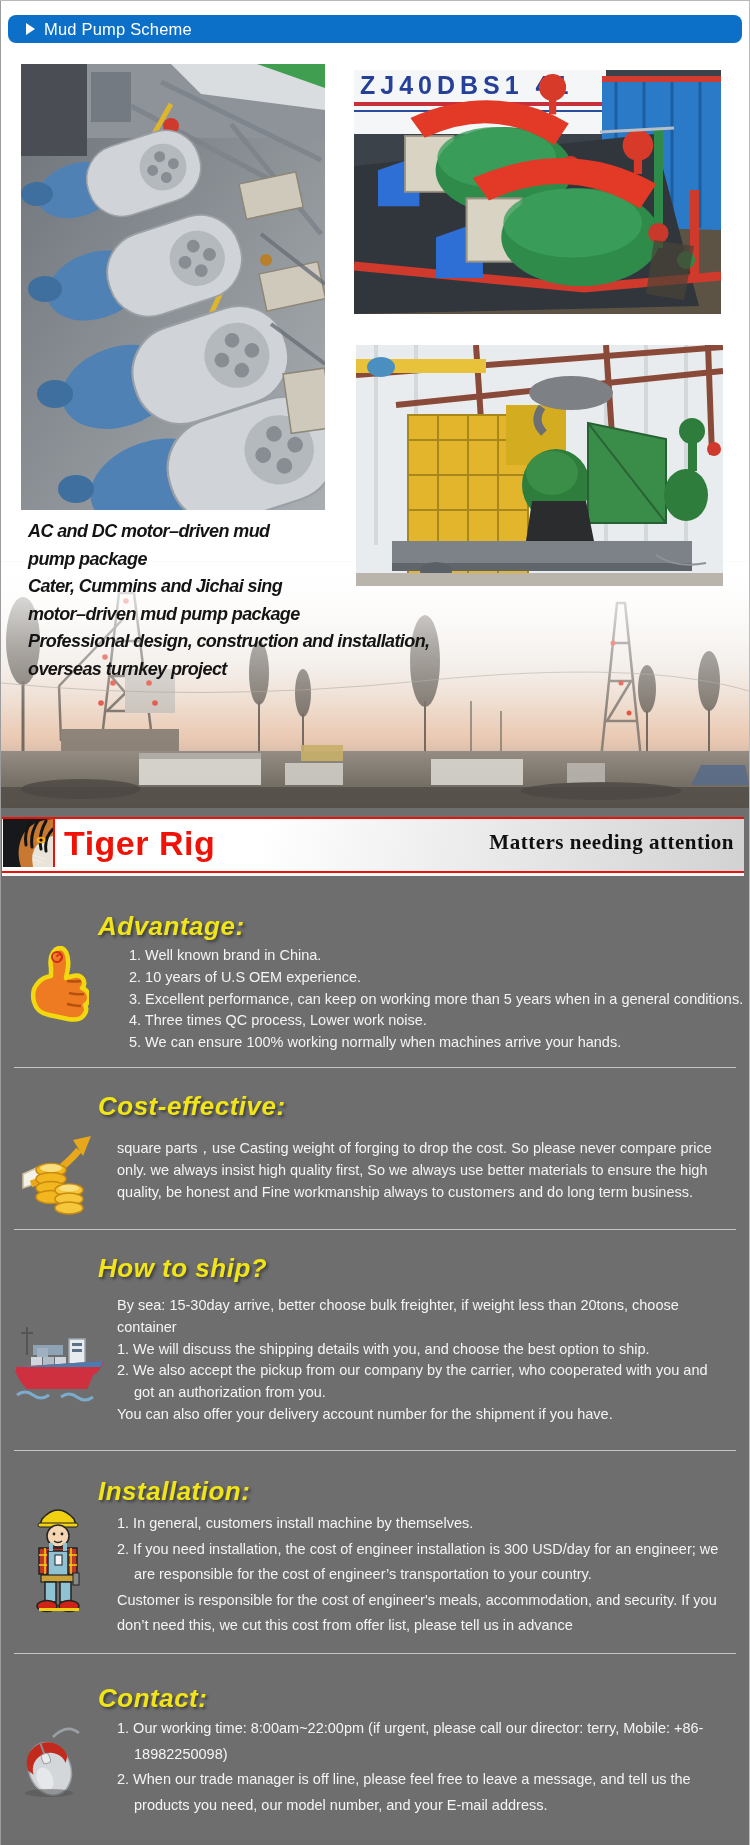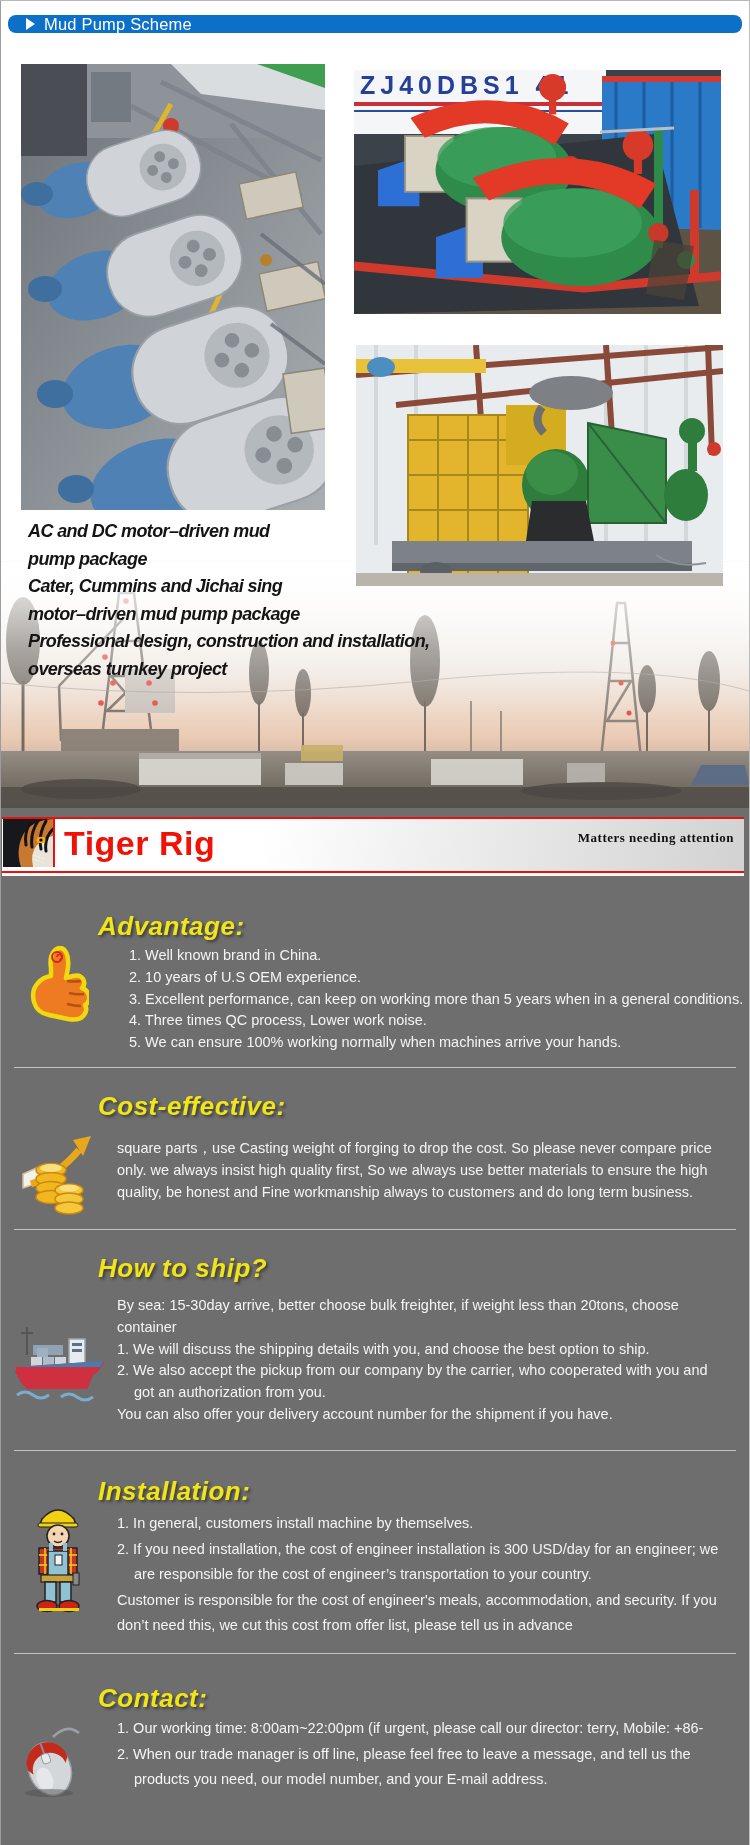--- a/index.html
+++ b/index.html
@@ -2,21 +2,21 @@
 <html><head>
 <meta charset="utf-8">
 <style>
   html,body{margin:0;padding:0;background:#fff;}
   .page{position:relative;width:750px;height:1845px;background:#fff;overflow:hidden;
         font-family:"Liberation Sans",sans-serif;border-top:1px solid #b9b9b9;box-sizing:border-box;}
   .page:before{content:"";position:absolute;left:0;top:0;bottom:0;width:1px;background:#9c9c9c;z-index:50;}
   .page:after{content:"";position:absolute;right:0;top:0;bottom:0;width:1px;background:#bcbcbc;z-index:50;}
 
   
-  .header-bar{position:absolute;left:8px;top:14px;width:734px;height:18px;border-radius:8px;
+  .header-bar{position:absolute;left:8px;top:14px;width:734px;height:28px;border-radius:8px;
               background:#0c70c8;display:flex;align-items:center;z-index:5;}
   .play-tri{width:0;height:0;border-left:9px solid #fff;border-top:6px solid transparent;
             border-bottom:6px solid transparent;margin-left:18px;}
   .header-title{color:#fff;font-size:16.5px;margin-left:9px;letter-spacing:.2px;}
 
   
   .photo{position:absolute;z-index:2;}
   .photo svg{display:block;width:100%;height:100%;}
   .photo-left{left:21px;top:63px;width:304px;height:446px;}
   .photo-rt{left:354px;top:69px;width:367px;height:244px;}
@@ -34,21 +34,21 @@
   .gray-area{position:absolute;left:1px;top:807px;width:748px;height:1038px;background:#6e6e6e;z-index:4;}
 
   
   .banner{position:absolute;left:1px;top:9px;width:742px;height:52px;
           background:linear-gradient(100deg,#ffffff 35%,#ececec 62%,#d2d2d2 100%);
           border-top:2px solid #e8120c;border-bottom:2px solid #e8120c;box-shadow:0 3px 0 rgba(255,255,255,.95);}
   .tiger{position:absolute;left:1px;top:0;width:50px;height:48px;border-right:2px solid #e8120c;}
   .tiger svg{display:block;width:100%;height:100%;}
   .brand-name{position:absolute;left:62px;top:5px;font-size:34px;font-weight:800;color:#ee1207;letter-spacing:.5px;}
   .brand-right{position:absolute;right:10px;top:11px;font-family:"Liberation Serif",serif;
-               font-weight:700;font-size:13px;color:#101010;letter-spacing:.5px;margin-left:31px;}
+               font-weight:700;font-size:21px;color:#101010;letter-spacing:.5px;margin-left:31px;}
 
   
   .sec-heading{position:absolute;left:97px;font-size:26px;font-weight:800;font-style:italic;
                color:#f2e517;letter-spacing:.5px;text-shadow:2px 2px 3px rgba(35,35,35,.65);}
   .sec-icon{position:absolute;}
   .sec-icon svg{display:block;width:100%;height:100%;}
   .lines{position:absolute;left:116px;width:628px;color:#f4f4f4;font-size:14.5px;white-space:nowrap;}
   .lines div{white-space:nowrap;}
   .lh22 div{line-height:21.8px;}
   .lh26 div{line-height:25.6px;}
@@ -505,18 +505,19 @@
           <path d="M9,40 a21,21 0 0 1 42,0 l-4,6 a17,16 0 0 0 -34,0 z" fill="#c32a1e"></path>
           <line x1="30" y1="19" x2="30" y2="38" stroke="#8a8f94" stroke-width="2"></line>
           <rect x="26" y="30" width="8" height="10" rx="3" fill="#e8eaec" stroke="#9aa0a6"></rect>
           <ellipse cx="22" cy="54" rx="8" ry="12" fill="#e9ebed" opacity=".8"></ellipse>
         </g>
         <ellipse cx="30" cy="70" rx="24" ry="4" fill="#4f4f4f" opacity=".5"></ellipse>
       </svg>
     </div>
     <div class="lines lh26" style="top:908px;">
         <div>1. Our working time: 8:00am~22:00pm (if urgent, please call our director: terry, Mobile: +86-</div>
+        <div class="indent">18982250098)</div>
         <div>2. When our trade manager is off line, please feel free to leave a message, and tell us the</div>
         <div class="indent">products you need, our model number, and your E-mail address.</div>
       </div>
 
   </div>
 </div>
 
 </body></html>

